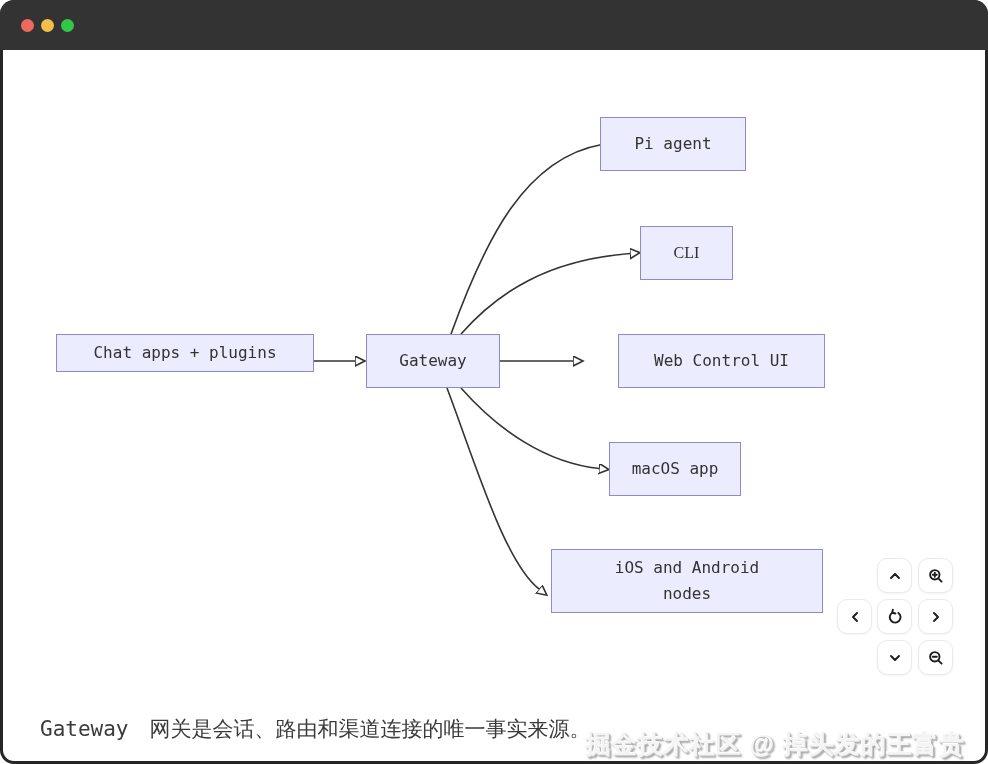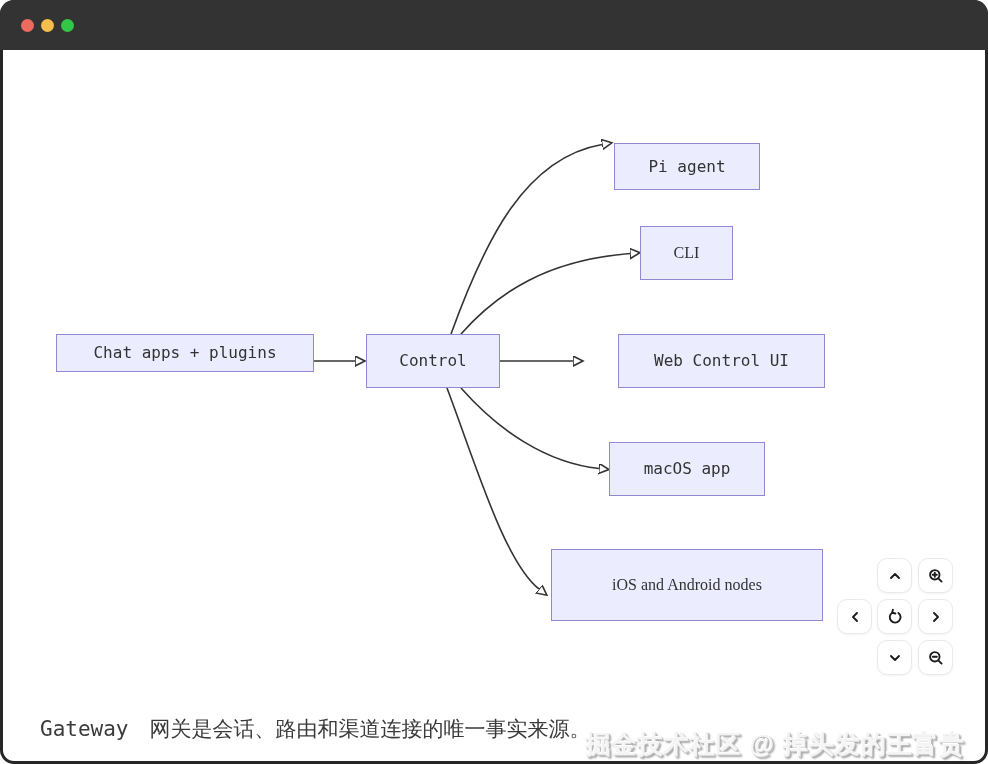--- a/index.html
+++ b/index.html
@@ -16,25 +16,25 @@
 
   .canvas{position:absolute;inset:0;}
   svg.edges{position:absolute;left:0;top:0;width:988px;height:764px;pointer-events:none;}
   svg.edges path{stroke:#333333;stroke-width:1.6;fill:none;}
 
   .node{position:absolute;background:#ececff;border:1.5px solid #9188d4;box-sizing:border-box;
         display:flex;align-items:center;justify-content:center;color:#333333;font-size:16px;}
   .node span{text-align:center;line-height:26px;}
   .n-chat   {left:56px; top:334px; width:258px; height:38px;}
   .n-gateway{left:366px;top:334px; width:134px; height:54px;}
-  .n-pi     {left:614px;top:117px; width:146px; height:47px;margin-top:26px;}
+  .n-pi     {left:600px;top:117px; width:146px; height:54px;}
   .n-cli    {left:640px;top:226px; width:93px;  height:54px;font-family:Liberation Serif, serif;}
   .n-web    {left:583px;top:334px; width:207px; height:54px;margin-left:35px;}
-  .n-macos  {left:609px;top:442px; width:156px; height:54px;}
-  .n-ios    {left:551px;top:549px; width:272px; height:72px;font-family:Liberation Serif, serif;}
+  .n-macos  {left:609px;top:442px; width:132px; height:54px;}
+  .n-ios    {left:551px;top:549px; width:272px; height:64px;}
   .n-ios span{display:inline-block;width:176px;}
 
   .ctrl{position:absolute;width:35px;height:35px;background:#ffffff;border:1px solid #eaeaea;
         border-radius:10px;box-shadow:0 1px 2px rgba(0,0,0,0.05);display:flex;align-items:center;
         justify-content:center;cursor:pointer;padding:0;}
   .ctrl svg{stroke:#1c1c1c;stroke-width:1.9;fill:none;stroke-linecap:round;stroke-linejoin:round;}
   .b-up   {left:877px;top:558px;}
   .b-zin  {left:918px;top:558px;}
   .b-left {left:837px;top:599px;}
   .b-reset{left:877px;top:599px;}
@@ -70,21 +70,21 @@
       <path d="M461 334 C498 292 548 260 630 253.5" marker-end="url(#arrow)"></path>
       <path d="M500 361 H573" marker-end="url(#arrow)"></path>
       <path d="M461 388 C498 430 546 463 599 468.5" marker-end="url(#arrow)"></path>
       <path d="M447 388 C477 468 505 562 539 589" marker-end="url(#arrow)"></path>
     </svg>
 
     <div class="node n-chat">
       <span>Chat apps + plugins</span>
     </div>
     <div class="node n-gateway">
-      <span>Control</span>
+      <span>Gateway</span>
     </div>
     <div class="node n-pi">
       <span>Pi agent</span>
     </div>
     <div class="node n-cli">
       <span>CLI</span>
     </div>
     <div class="node n-web">
       <span>Web Control UI</span>
     </div>

